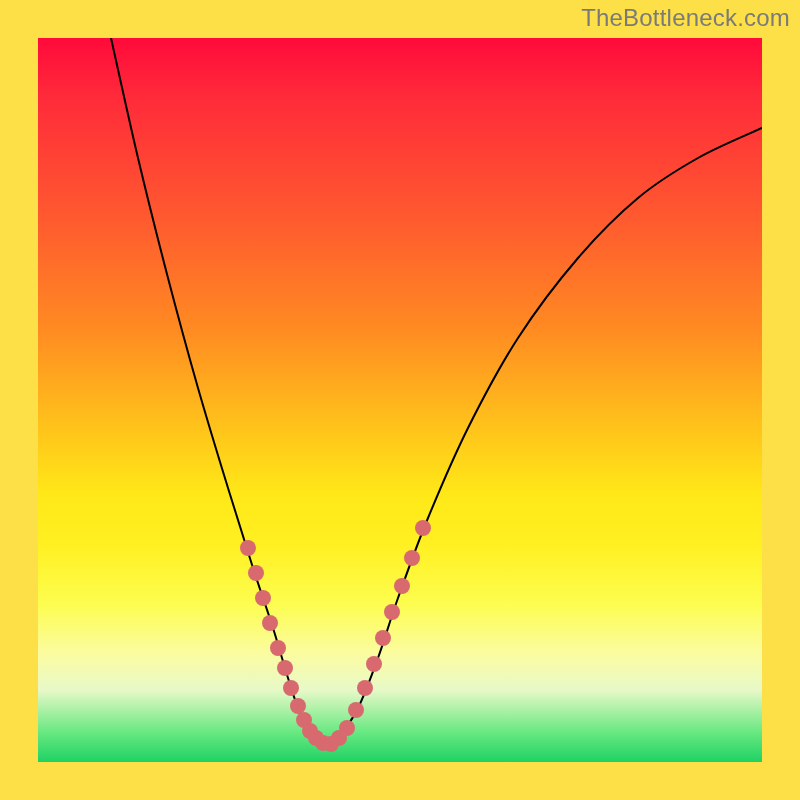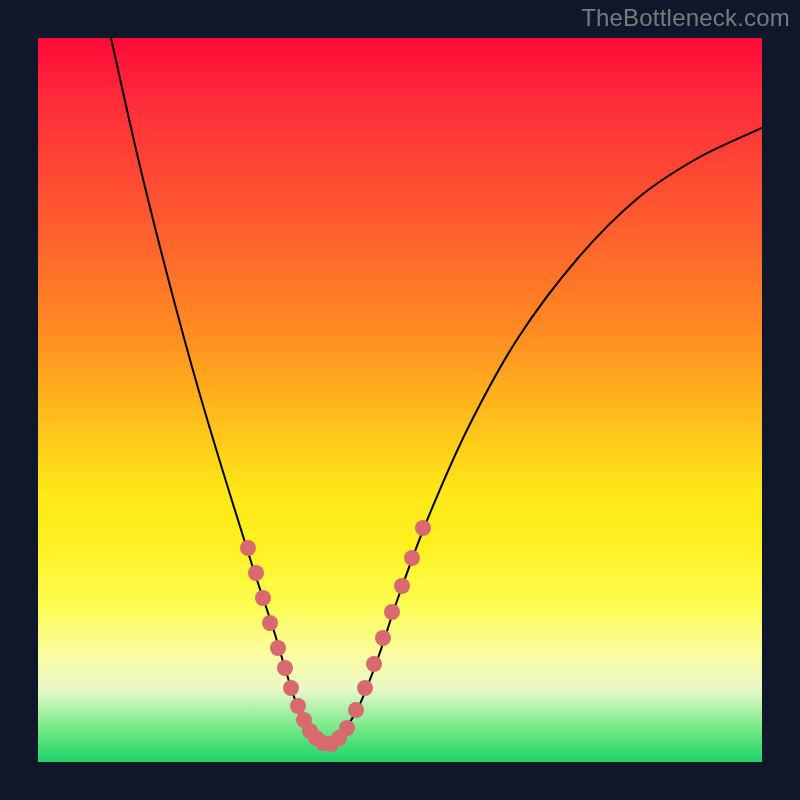--- a/index.html
+++ b/index.html
@@ -7,21 +7,21 @@
     padding: 0;
     width: 800px;
     height: 800px;
     background: #000;
     overflow: hidden;
     font-family: Arial, Helvetica, sans-serif;
   }
   .frame {
     position: absolute;
     inset: 0;
-    background: #0f172a;
+    background: #fde047;
   }
   .plot-area {
     position: absolute;
     left: 38px;
     top: 38px;
     width: 724px;
     height: 724px;
     overflow: hidden;
   }
   .gradient-bg {

